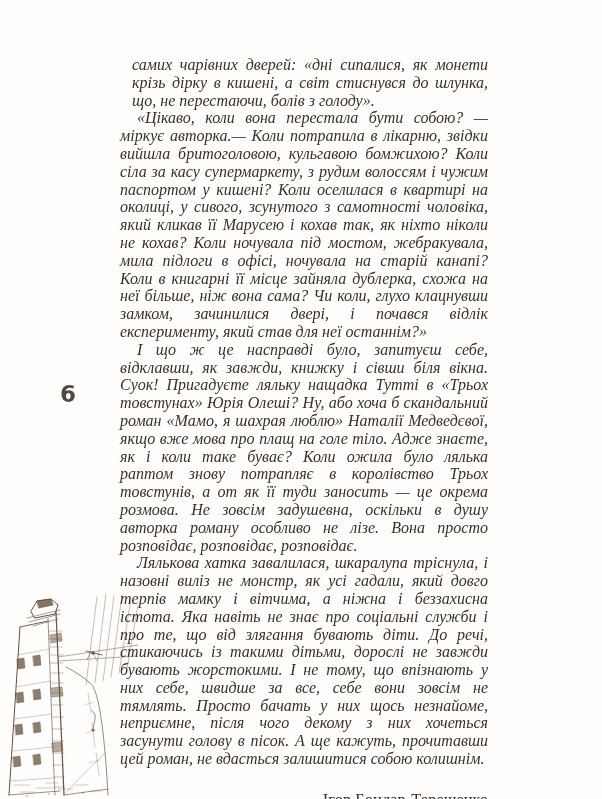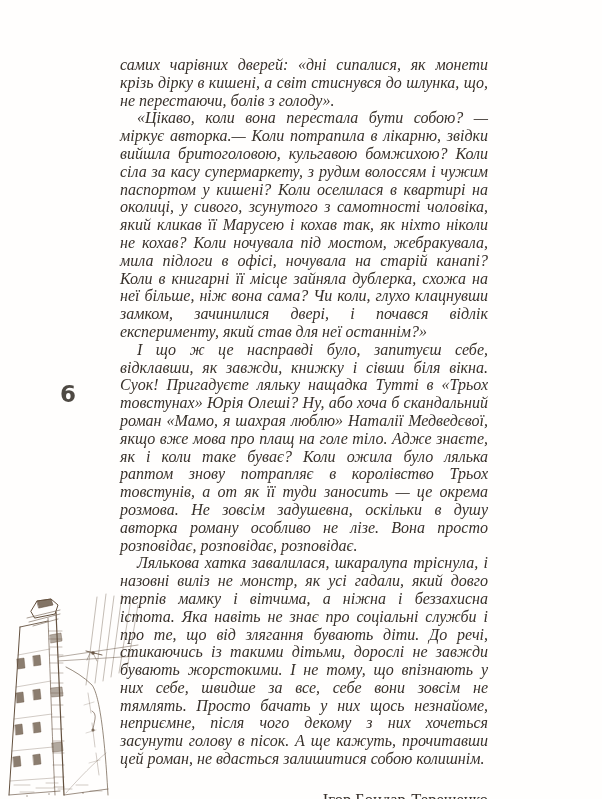--- a/index.html
+++ b/index.html
@@ -21,20 +21,21 @@
     font-size: 16px;
     line-height: 17.8px;
     text-align: justify;
   }
   .text-column p {
     margin: 0;
     text-indent: 17px;
   }
   .text-column p.first {
     text-indent: 0;
+    margin-left: 12px;
   }
   .signature {
     margin-top: 23px;
     font-style: normal;
     font-size: 16.5px;
     text-align: right;
     color: #37302a;
   }
   .page-number {
     position: absolute;

